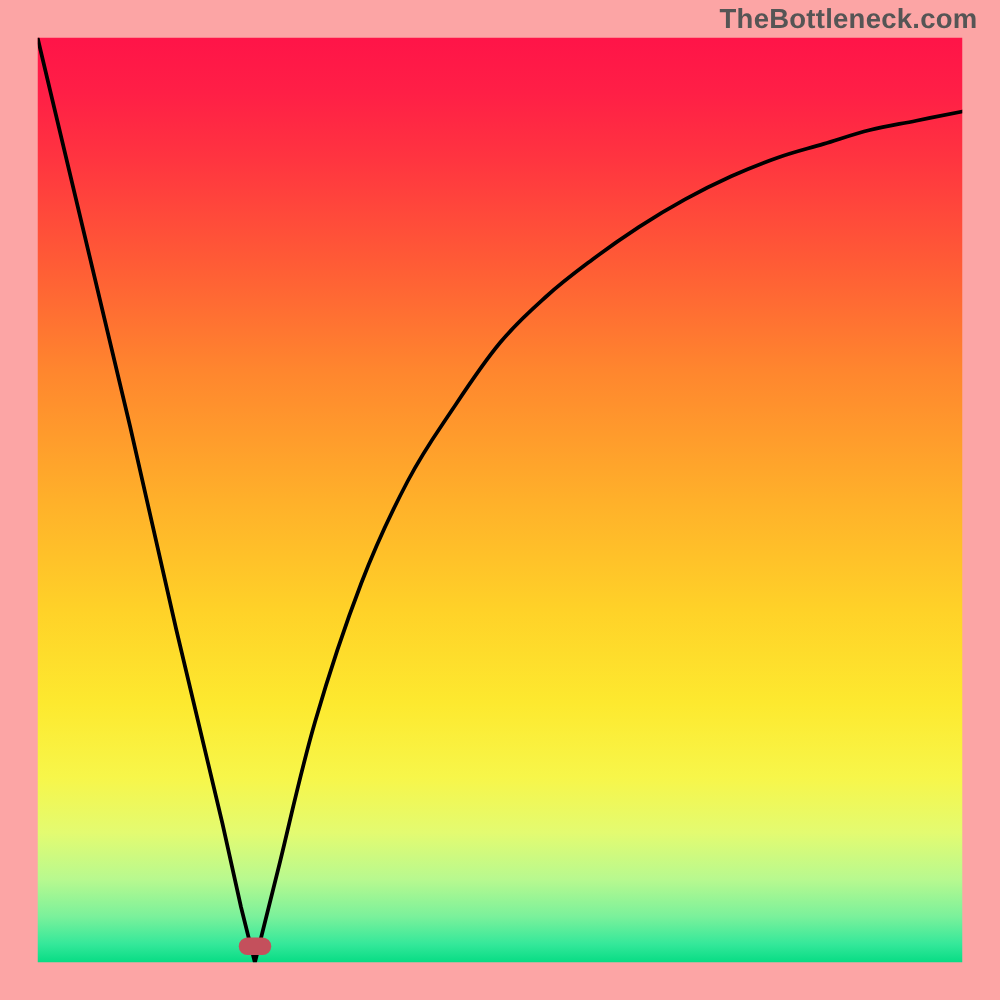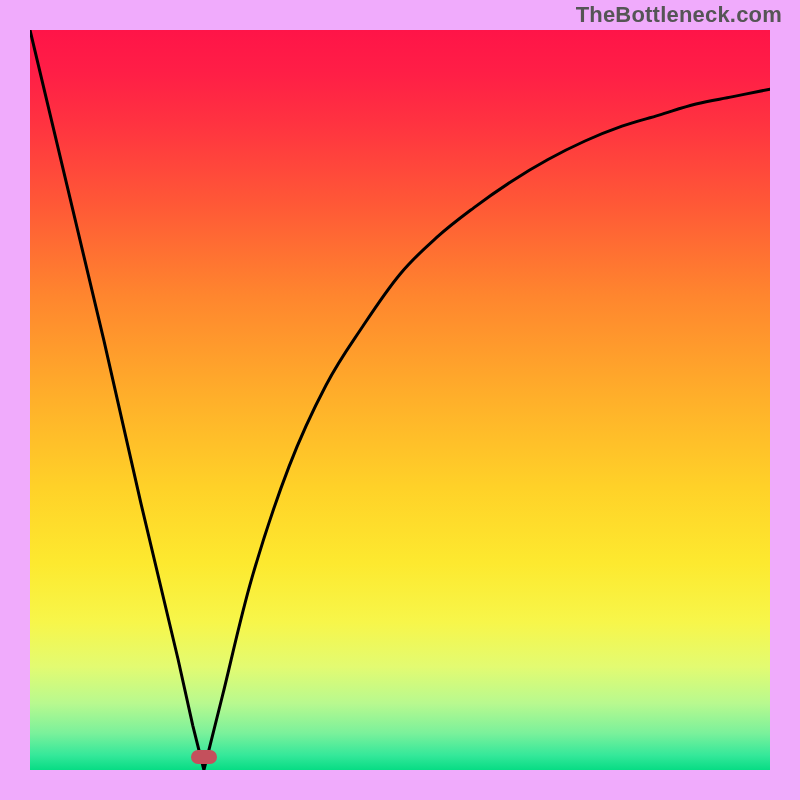--- a/index.html
+++ b/index.html
@@ -7,21 +7,21 @@
     padding: 0;
     width: 800px;
     height: 800px;
     background: #000;
     font-family: Arial, Helvetica, sans-serif;
   }
   .frame {
     position: relative;
     width: 800px;
     height: 800px;
-    background: #f0abfc;
+    background: #fca5a5;
   }
   .attribution {
     position: absolute;
     top: 2px;
     right: 18px;
     font-size: 22px;
     font-weight: 600;
     color: #555;
     letter-spacing: 0.2px;
   }

